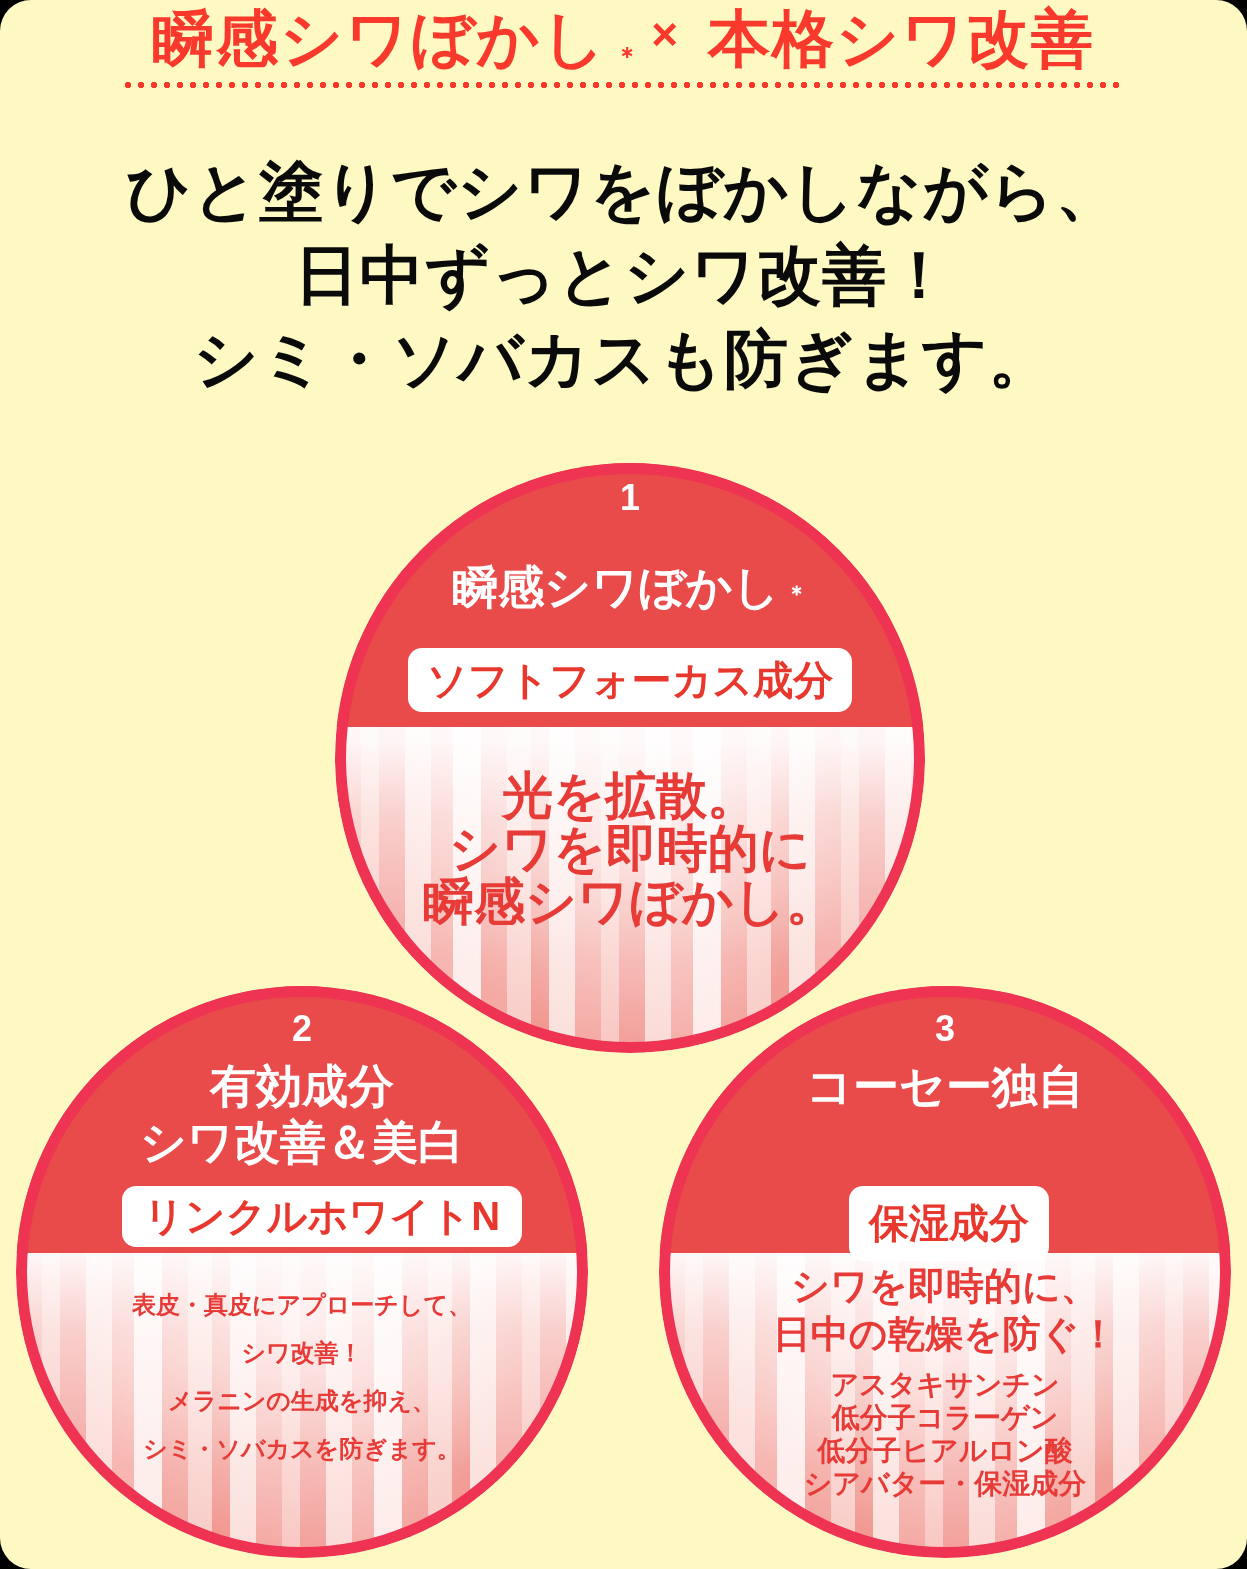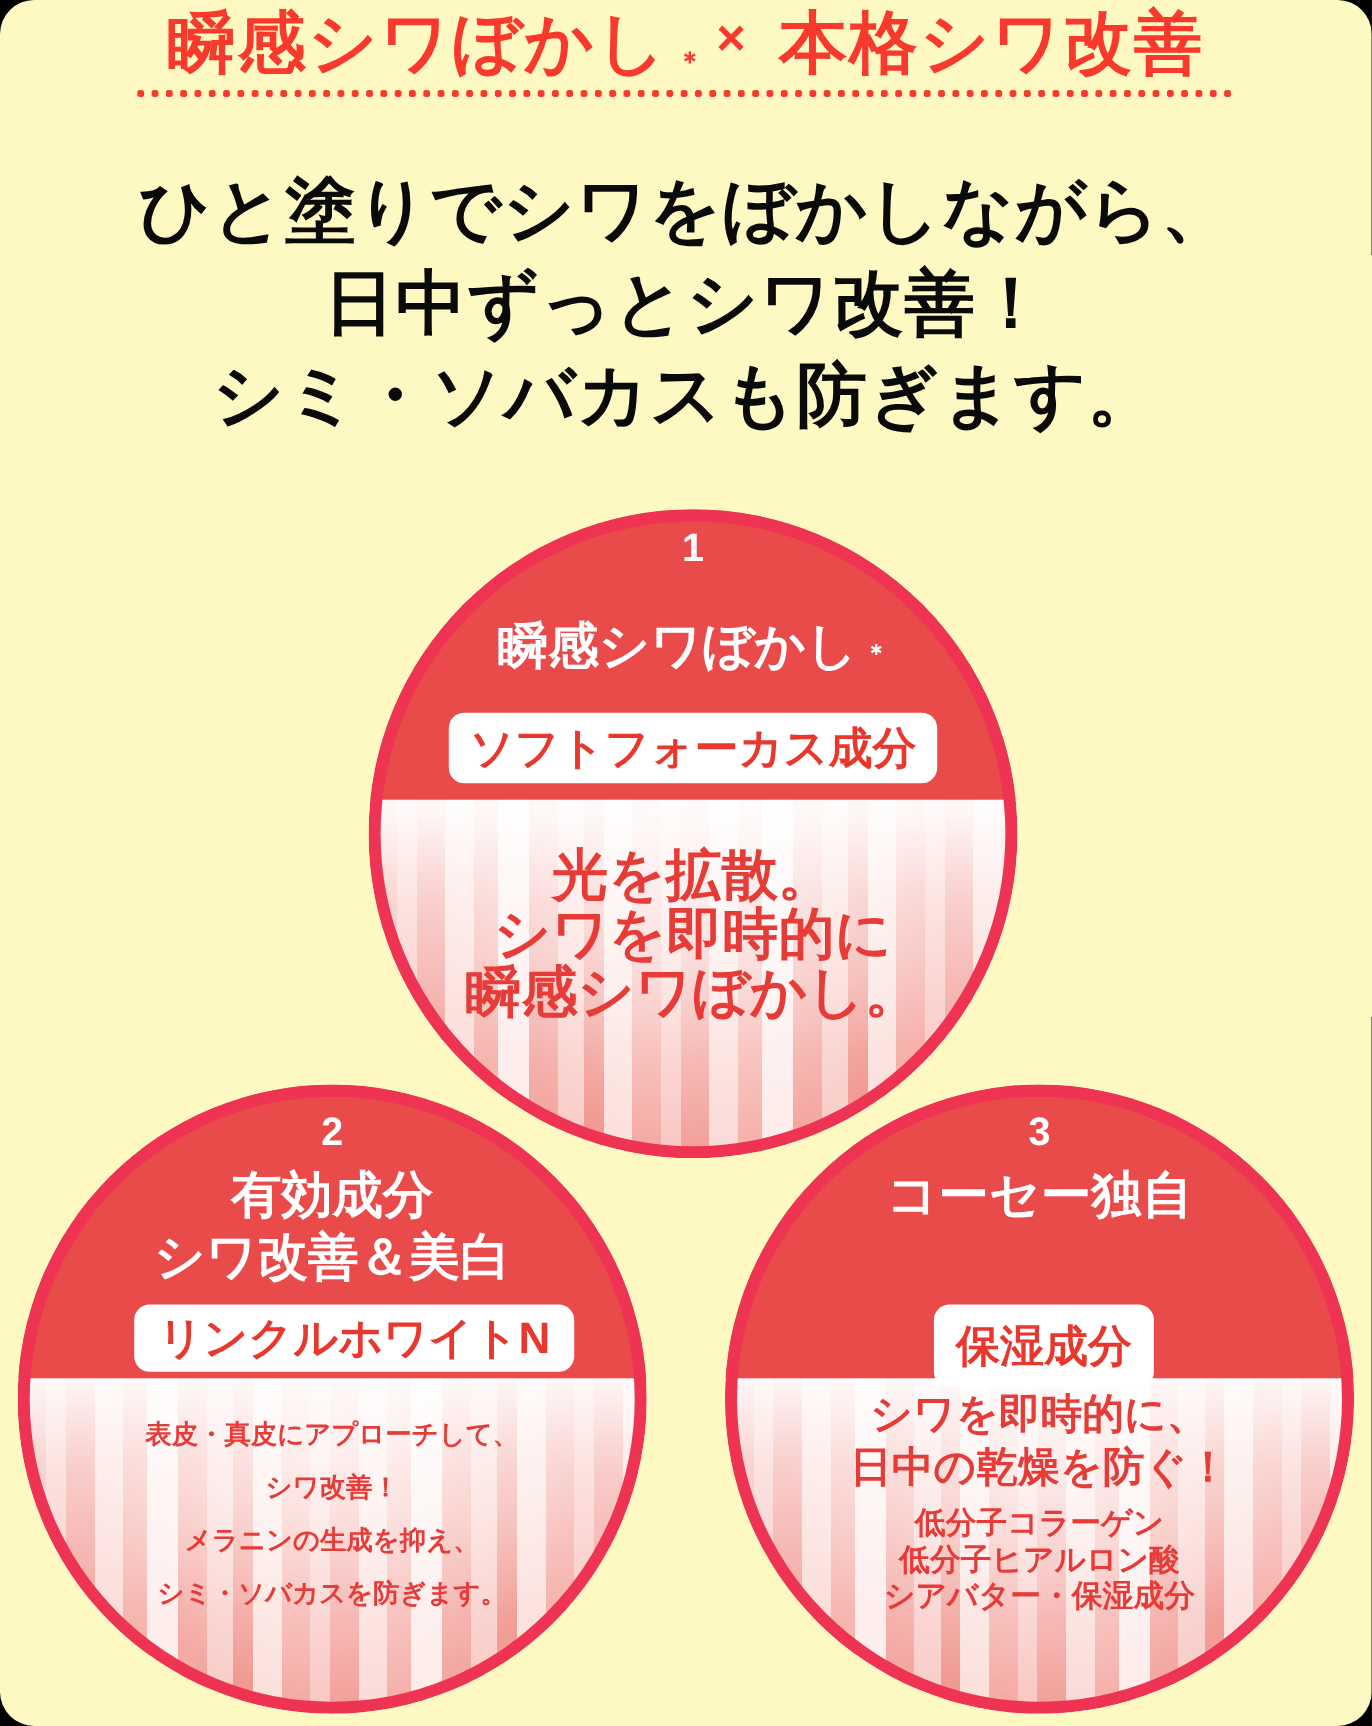--- a/index.html
+++ b/index.html
@@ -143,19 +143,20 @@
     <div class="c-number">3</div>
     <div class="c-title">
       <div>コーセー独自</div>
     </div>
     <div class="badge">保湿成分</div>
     <div class="c-desc">
       <div>シワを即時的に、</div>
       <div>日中の乾燥を防ぐ！</div>
     </div>
     <div class="c-sub">
+      <div>アスタキサンチン</div>
       <div>低分子コラーゲン</div>
       <div>低分子ヒアルロン酸</div>
       <div>シアバター・保湿成分</div>
     </div>
   </div>
 
 </div>
 
 </body></html>

